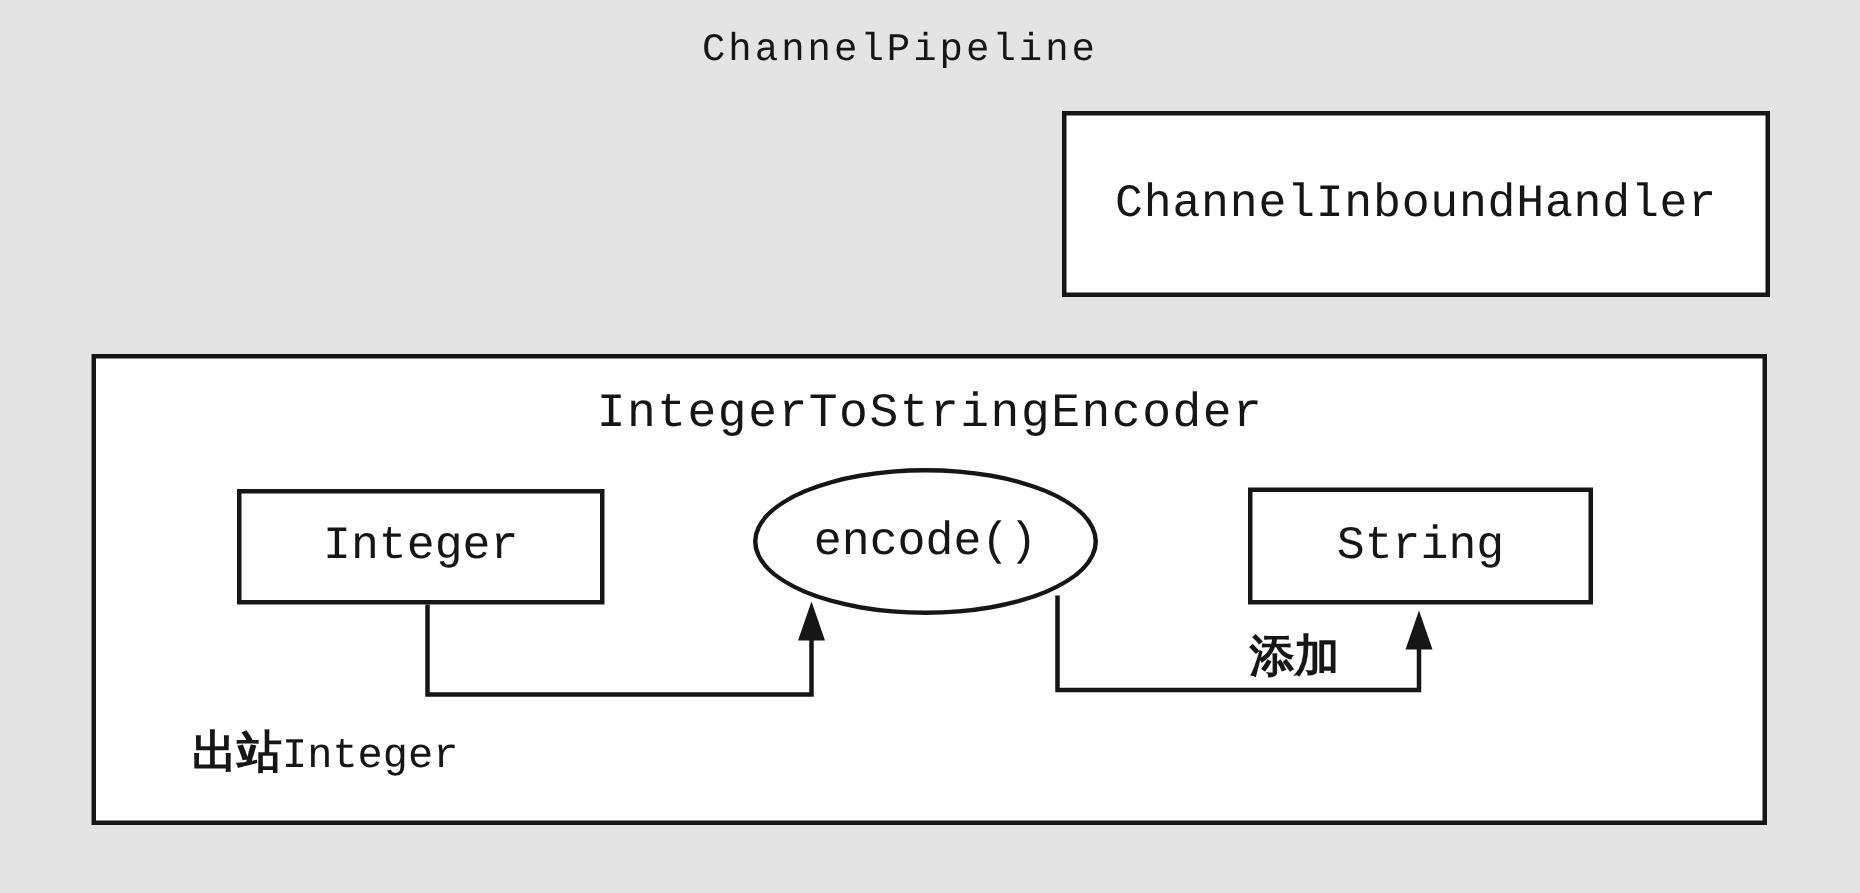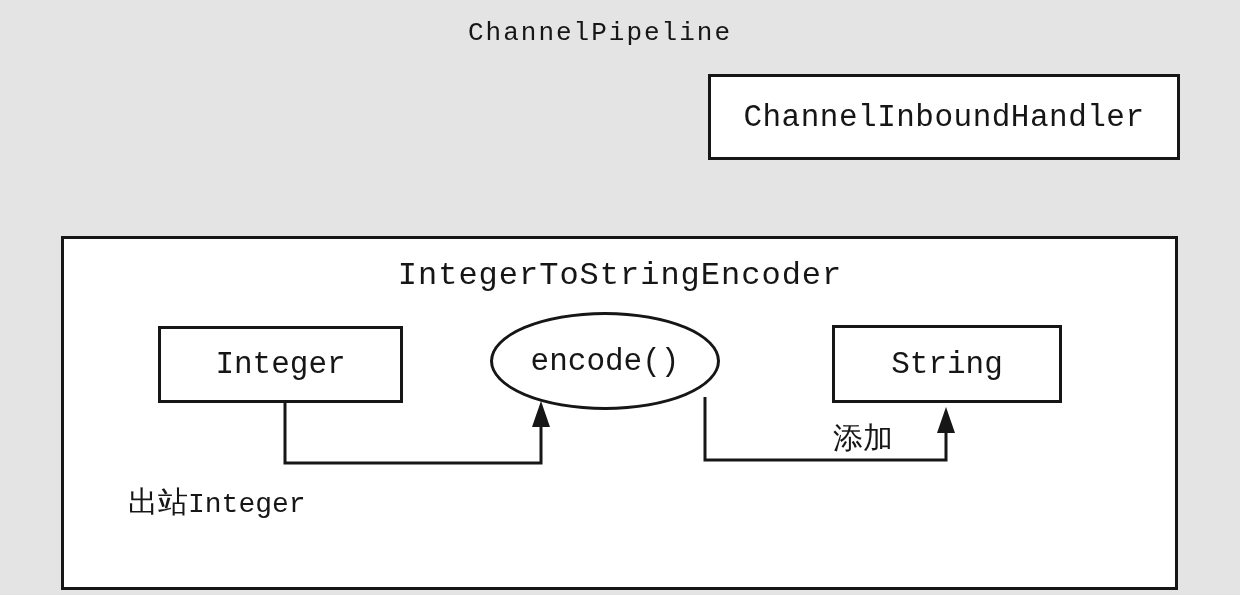--- a/index.html
+++ b/index.html
@@ -10,47 +10,47 @@
   * { margin: 0; padding: 0; box-sizing: border-box; }
   html, body { width: 1240px; height: 595px; }
   body {
     background: var(--background);
     font-family: "Liberation Mono", "DejaVu Sans Mono", monospace;
     color: var(--line);
     position: relative;
     overflow: hidden;
   }
   .mono { font-family: "Liberation Mono", "DejaVu Sans Mono", monospace; }
-  .cjk  { font-family: "Liberation Sans", "DejaVu Sans", sans-serif; font-weight: 400; }
+  .cjk  { font-family: "Liberation Sans", "DejaVu Sans", sans-serif; font-weight: 700; }
 
   .pipeline-title {
     position: absolute;
     left: 600px; top: 16px;
     transform: translateX(-50%);
     font-size: 26px; line-height: 34px;
     letter-spacing: 2px;
     white-space: nowrap;
   }
 
   .handler-box {
     position: absolute;
     left: 708px; top: 74px;
-    width: 472px; height: 86px;
+    width: 472px; height: 124px;
     background: var(--box_fill);
     border: 3px solid var(--line);
     display: flex; align-items: center; justify-content: center;
   }
   .handler-box span {
     font-size: 31px; letter-spacing: 0.5px; white-space: nowrap;
   }
 
   .encoder-box {
     position: absolute;
     left: 61px; top: 236px;
-    width: 1117px; height: 354px;
+    width: 1117px; height: 314px;
     background: var(--box_fill);
     border: 3px solid var(--line);
   }
   
   .encoder-title {
     position: absolute;
     left: 556px; top: 20px;
     transform: translateX(-50%);
     font-size: 32px; line-height: 34px;
     letter-spacing: 1px;
@@ -59,21 +59,21 @@
   .node {
     position: absolute;
     background: var(--box_fill);
     border: 3px solid var(--line);
     display: flex; align-items: center; justify-content: center;
     font-size: 31px;
     white-space: nowrap;
   }
   .node-integer { left: 94px;  top: 87px; width: 245px; height: 77px; }
   .node-string  { left: 768px; top: 86px; width: 230px; height: 78px; }
-  .node-encode  { left: 426px; top: 73px; width: 230px; height: 98px; border-radius: 50%; }
+  .node-encode  { left: 438px; top: 73px; width: 230px; height: 98px; border-radius: 50%; }
 
   svg.connectors {
     position: absolute;
     left: 0; top: 0;
     width: 1117px; height: 314px;
     pointer-events: none;
   }
   svg.connectors path { fill: none; stroke: var(--line); stroke-width: 3; }
   svg.connectors polygon { fill: var(--line); stroke: none; }
 

